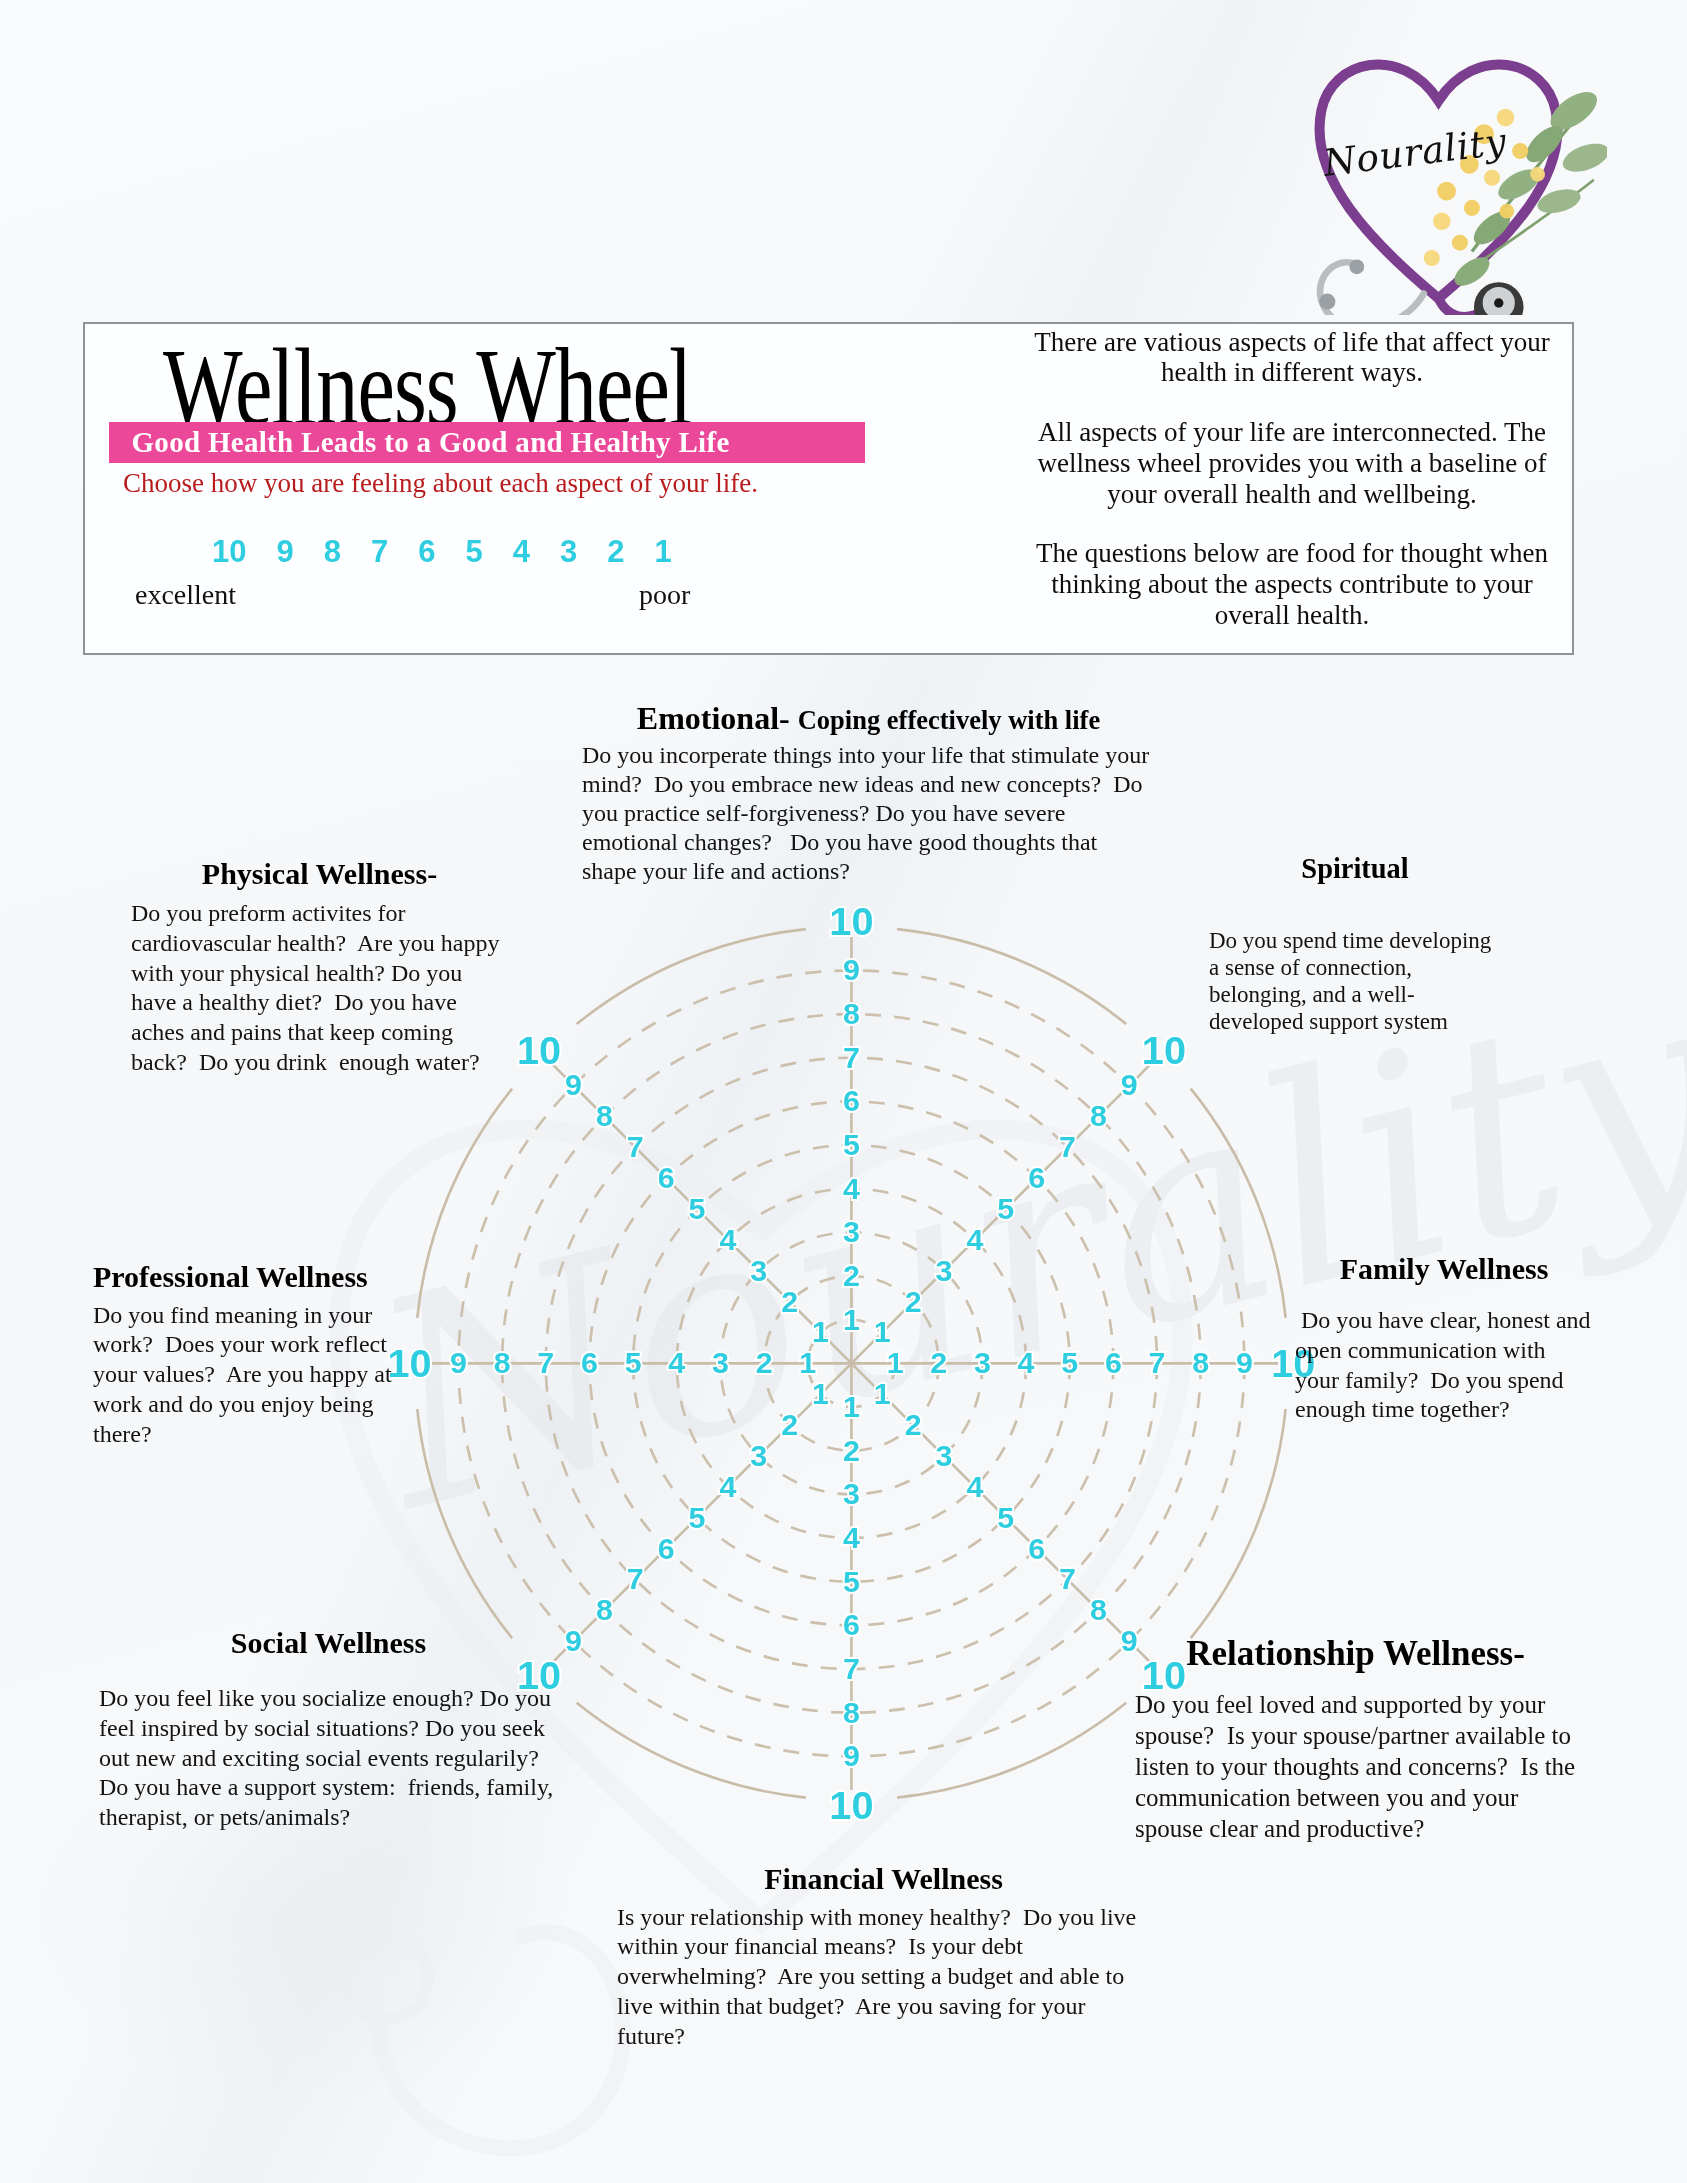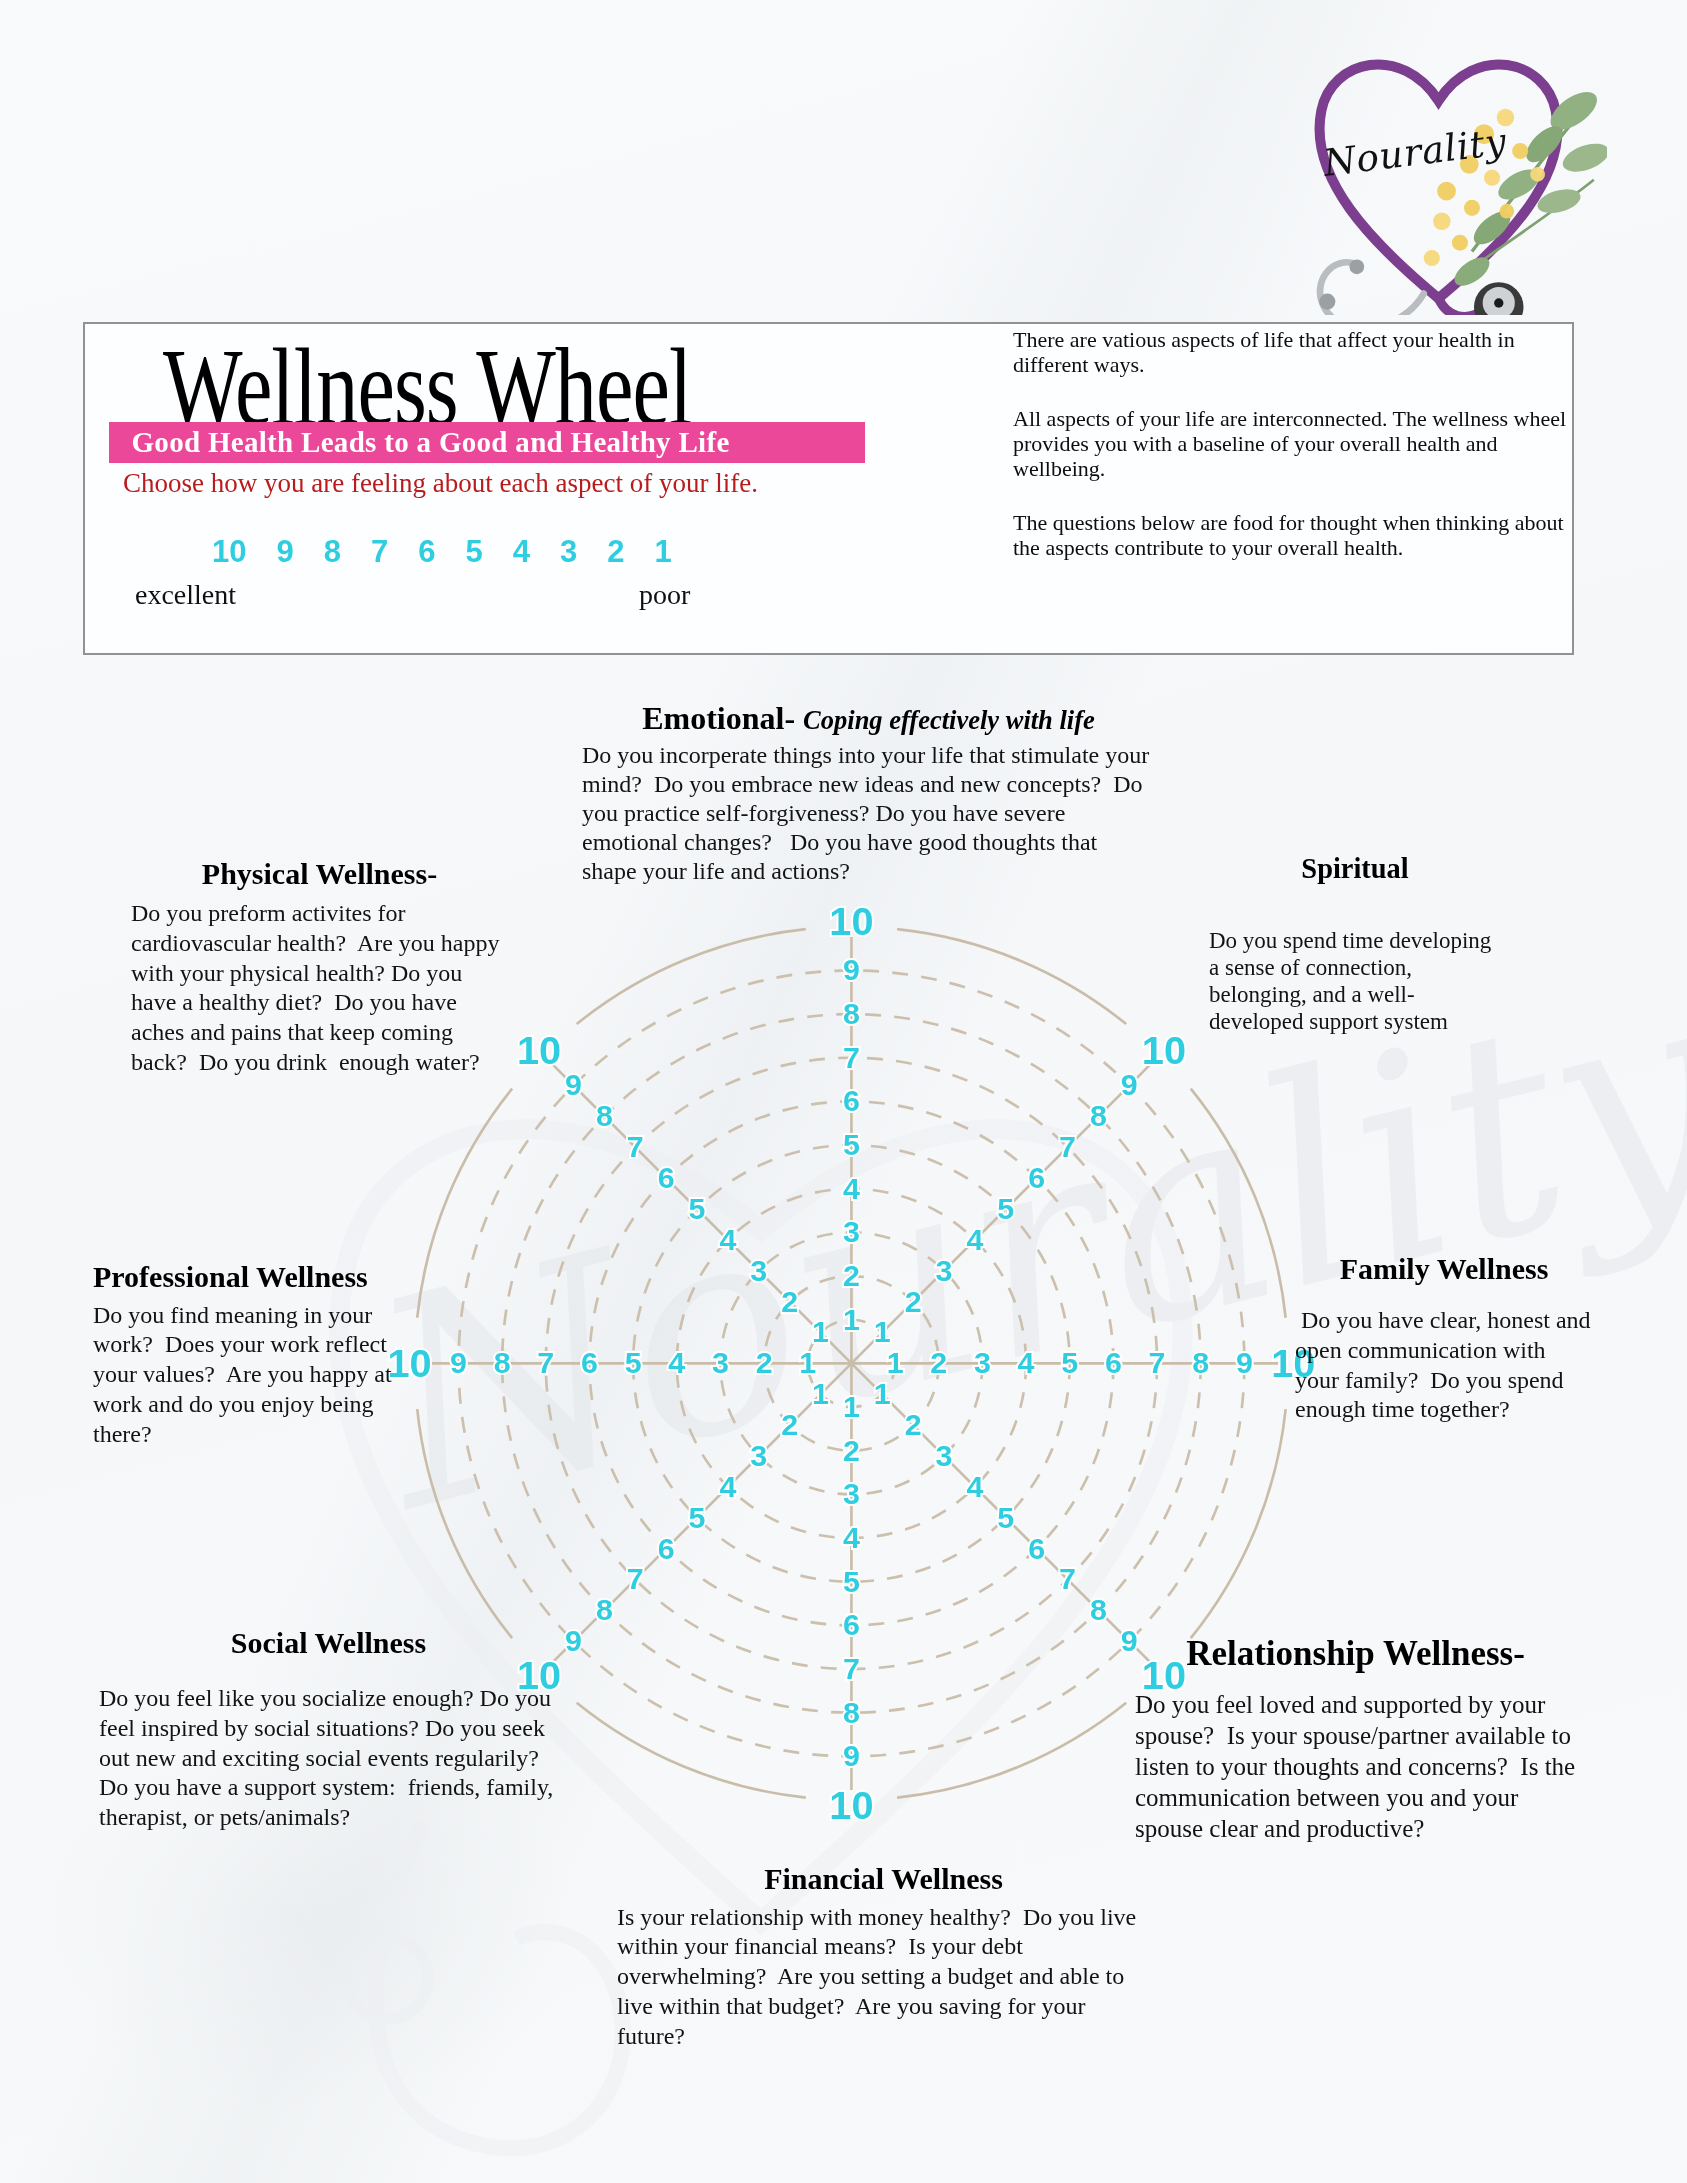--- a/index.html
+++ b/index.html
@@ -33,29 +33,29 @@
         background:#ec4899;color:#ffffff;font-weight:700;font-size:29px;line-height:41px;
         padding-left:22.5px;letter-spacing:0.3px;white-space:nowrap;}
   .instruction{position:absolute;left:38px;top:144px;margin:0;font-size:27px;color:#b91c1c;}
   .scale-row{position:absolute;left:127px;top:210px;display:flex;gap:30px;
         font-family:"Liberation Sans", sans-serif;font-weight:bold;font-size:31px;color:#2ecde0;
         text-shadow:0 0 1.3px #fff;}
   .scale-ends{position:absolute;left:0;top:255px;width:754px;font-size:28px;color:#101010;}
   .scale-ends .ex{position:absolute;left:50px;top:0;}
   .scale-ends .po{position:absolute;left:554px;top:0;}
   .intro-col{position:absolute;left:928px;top:2.6px;width:558px;}
-  .intro-col p{margin:0 0 29px 0;font-size:22px;line-height:1.14;color:#0e0e0e;}
+  .intro-col p{margin:0 0 29px 0;font-size:27px;line-height:1.14;color:#0e0e0e;text-align:center;}
 
   
   .section{position:absolute;z-index:2;}
   .section h2{margin:0 0 6.6px 0;font-size:30px;font-weight:700;color:#000;text-align:center;}
   .section .body{margin:0;font-size:24px;line-height:1.24;color:#131313;white-space:pre-wrap;}
   .s-emotional{left:582px;top:700px;width:573px;}
   .s-emotional h2{font-size:32px;margin-bottom:4px;}
-  .s-emotional .h-sub{font-size:26.5px;margin-left:8px;font-style:italic;}
+  .s-emotional .h-sub{font-size:26.5px;margin-left:8px;}
   .s-emotional .body{font-size:24px;line-height:1.21;}
   .s-physical{left:131px;top:857px;width:377px;}
   .s-physical .body{margin-top:8px;}
   .s-spiritual{left:1209px;top:853px;width:292px;}
   .s-spiritual h2{font-size:28.4px;}
   .s-spiritual .body{margin-top:42px;font-size:23px;line-height:1.18;}
   .s-professional{left:93px;top:1260px;width:339px;}
   .s-professional h2{text-align:left;}
   .s-professional .body{margin-top:1px;}
   .s-family{left:1295px;top:1252px;width:298px;}

